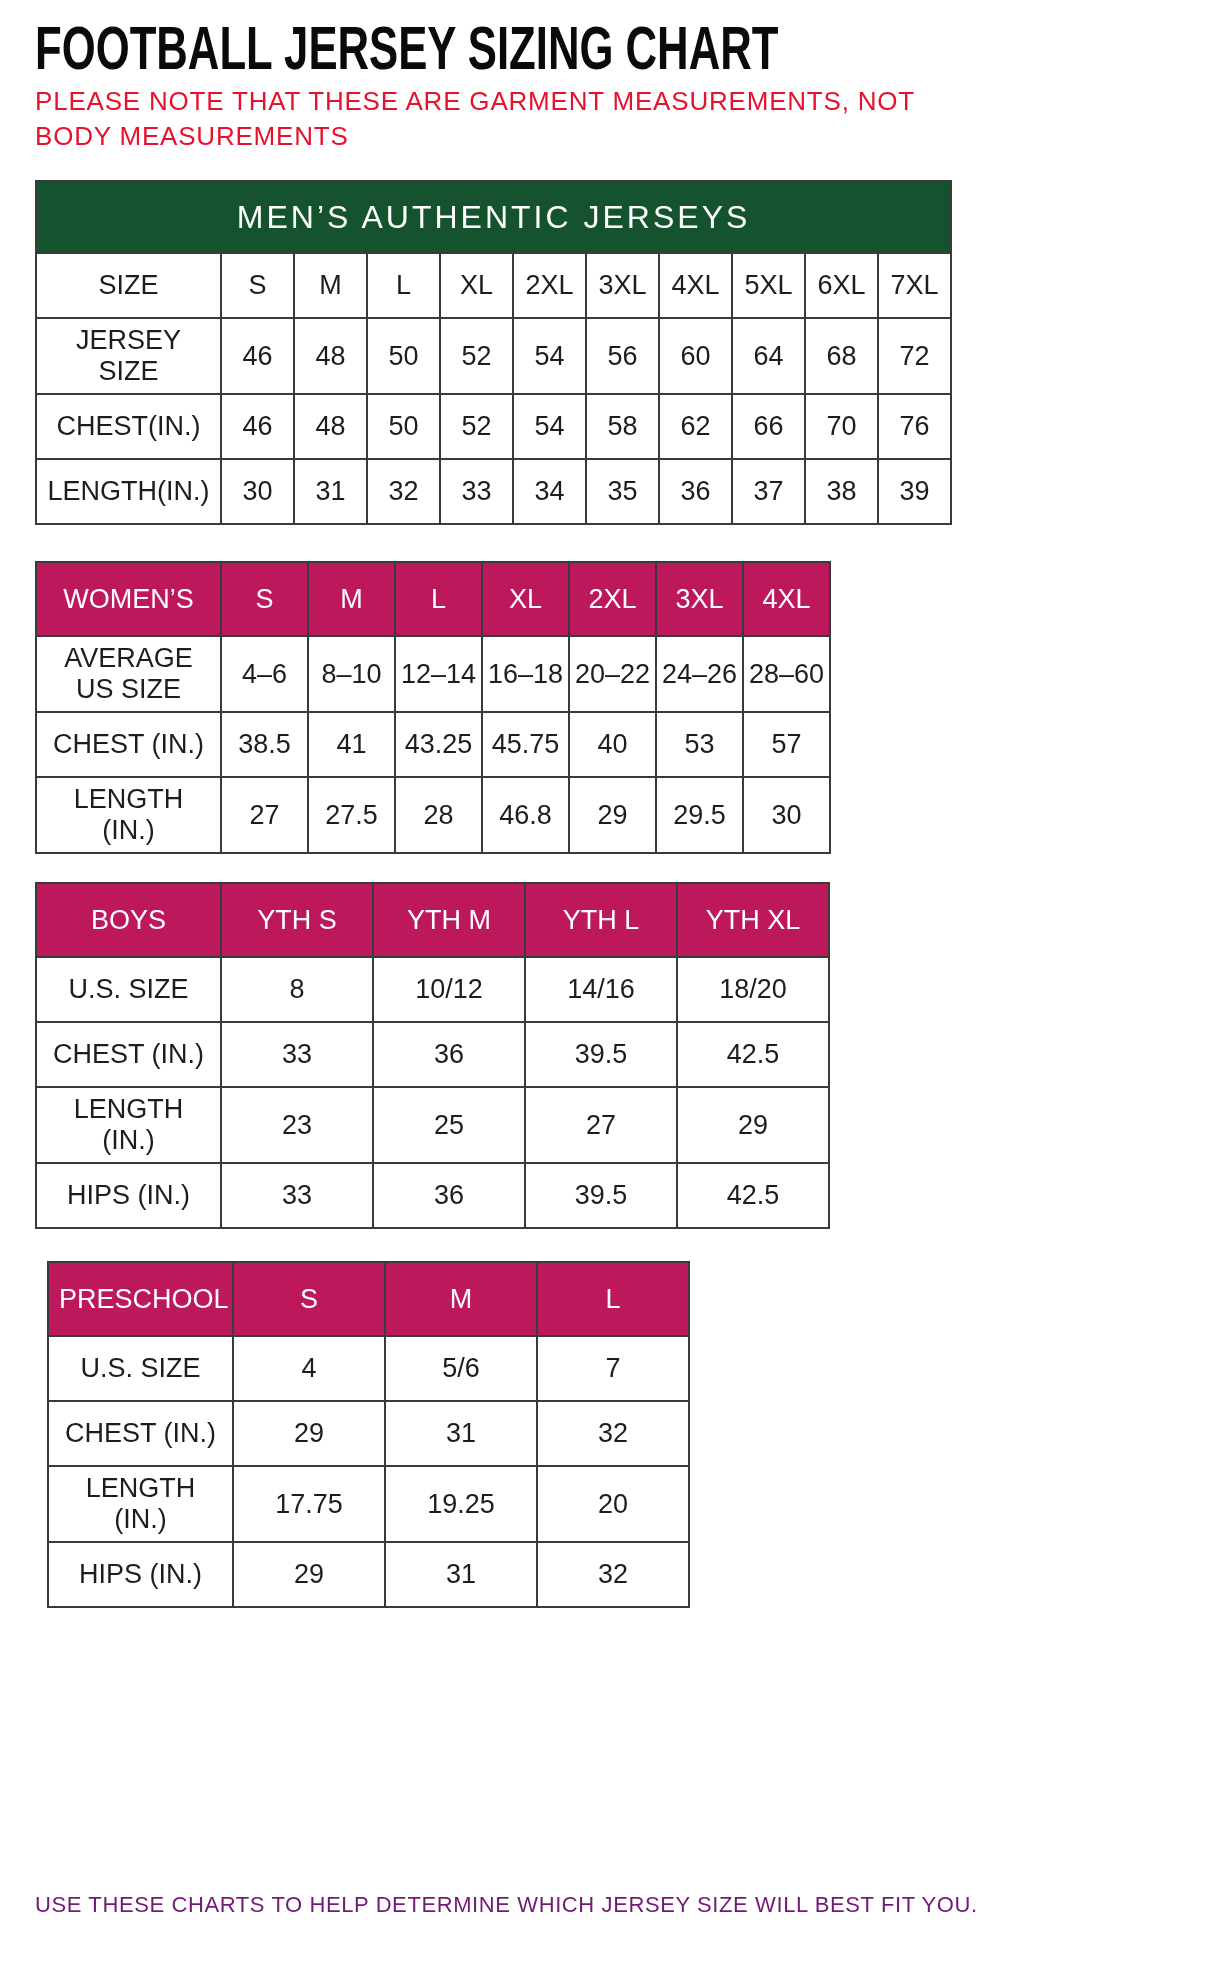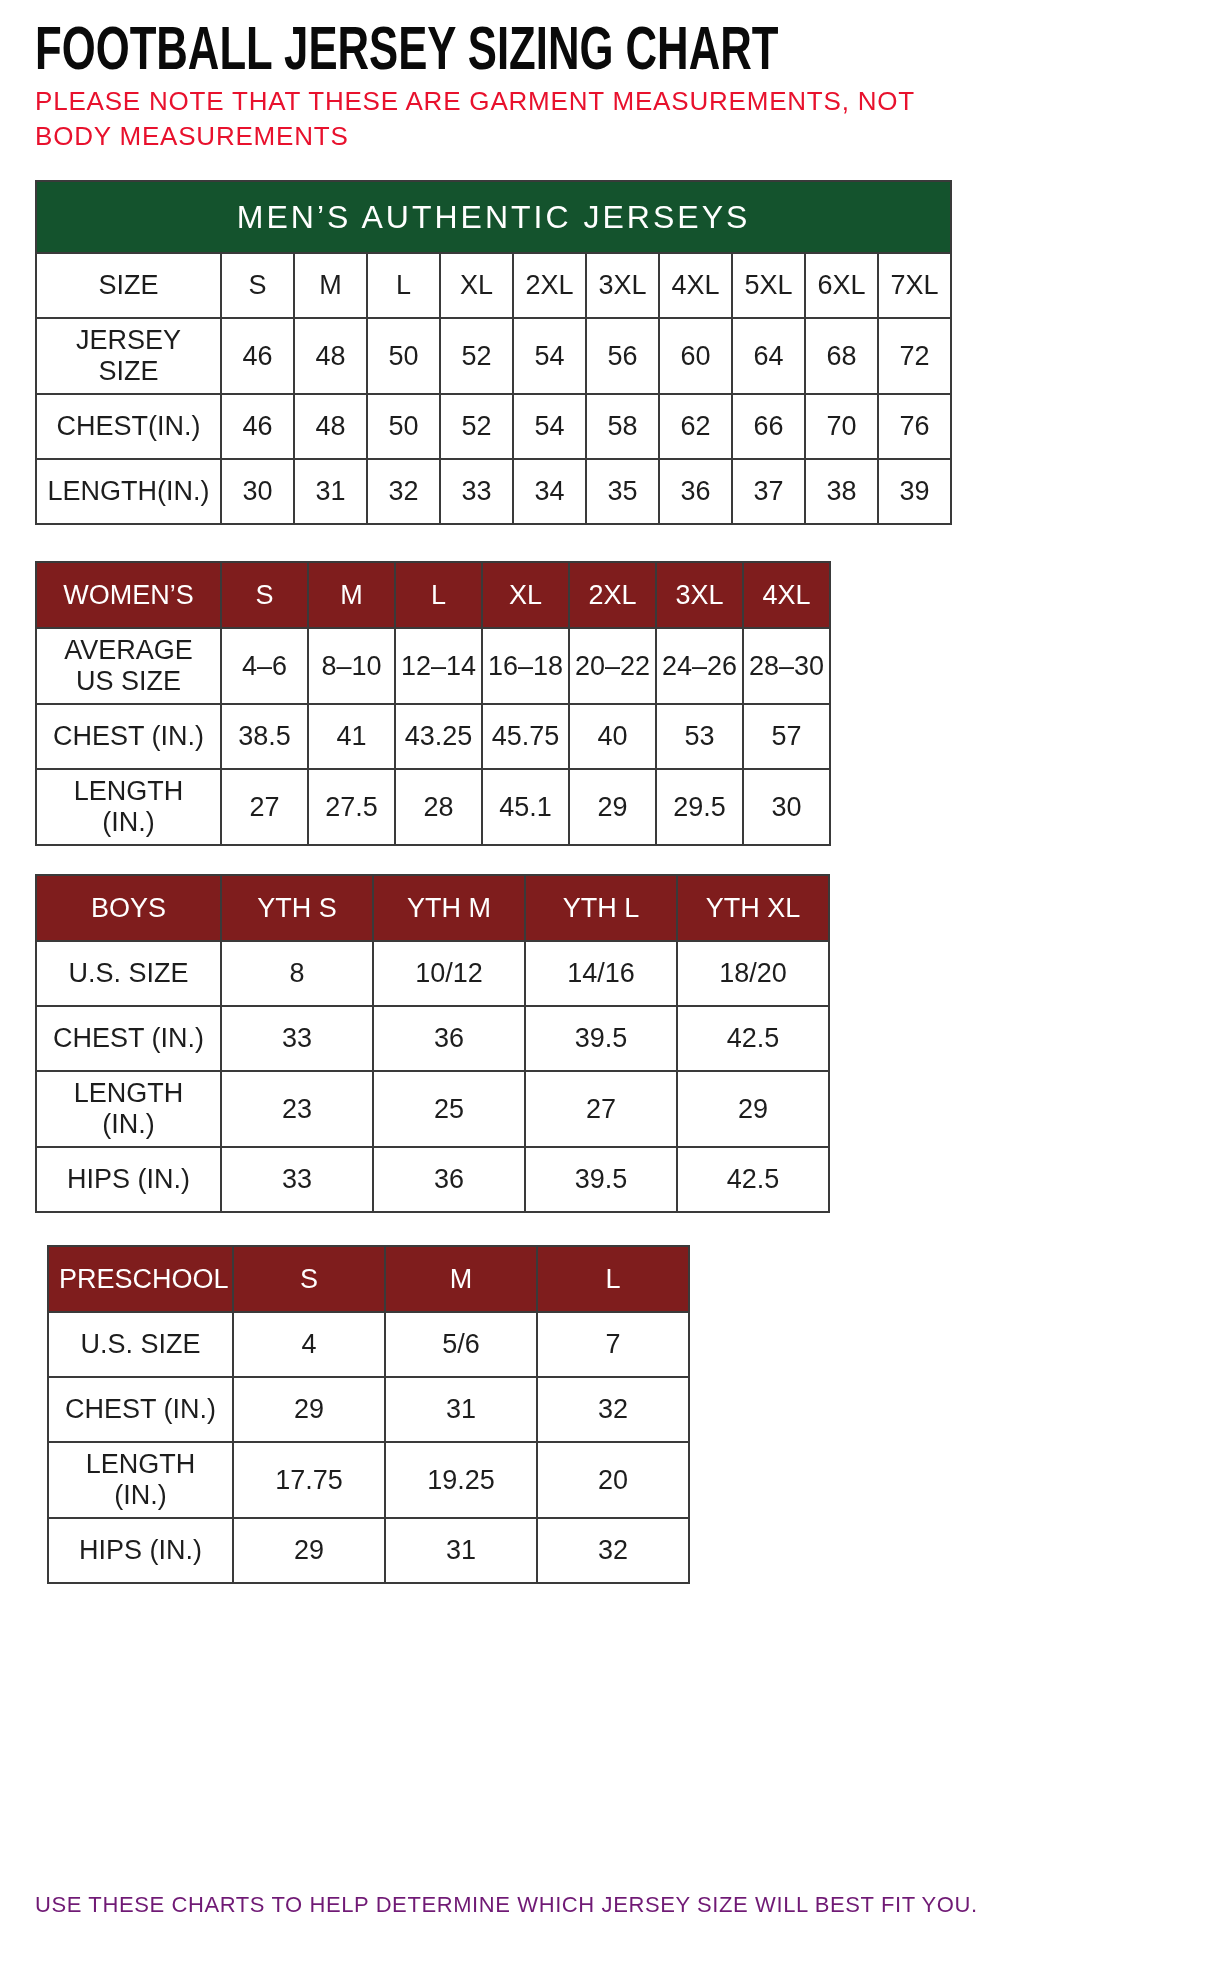--- a/index.html
+++ b/index.html
@@ -51,23 +51,23 @@
   }
   .bar {
     background: #14532d;
     color: #ffffff;
     font-size: 32px;
     letter-spacing: 3px;
     height: 72px;
     font-weight: 400;
   }
   tr.ghead td {
-    background: #7f1d1d;
+    background: #be185d;
     color: #ffffff;
-    height: 66px;
+    height: 74px;
   }
   .lbl { padding: 6px 10px; }
   .tbl-men { width: 915px; margin: 0 0 36px 0; }
   .tbl-women { width: 794px; margin: 0 0 28px 0; }
   .tbl-boys { width: 793px; margin: 0 0 32px 0; }
   .tbl-preschool { width: 641px; margin: 12px; }
   .footer-note {
     position: absolute;
     left: 35px;
     bottom: 34px;
@@ -167,38 +167,38 @@
       <td>4XL</td>
     </tr>
     <tr>
       <td class="lbl">AVERAGE US SIZE</td>
       <td>4–6</td>
       <td>8–10</td>
       <td>12–14</td>
       <td>16–18</td>
       <td>20–22</td>
       <td>24–26</td>
-      <td>28–30</td>
+      <td>28–60</td>
     </tr>
     <tr>
       <td class="lbl">CHEST (IN.)</td>
       <td>38.5</td>
       <td>41</td>
       <td>43.25</td>
       <td>45.75</td>
       <td>40</td>
       <td>53</td>
       <td>57</td>
     </tr>
     <tr>
       <td class="lbl">LENGTH (IN.)</td>
       <td>27</td>
       <td>27.5</td>
       <td>28</td>
-      <td>45.1</td>
+      <td>46.8</td>
       <td>29</td>
       <td>29.5</td>
       <td>30</td>
     </tr>
   </tbody>
     </table>
 
   <table class="tbl-boys">
     <colgroup>
         <col style="width:185px">

